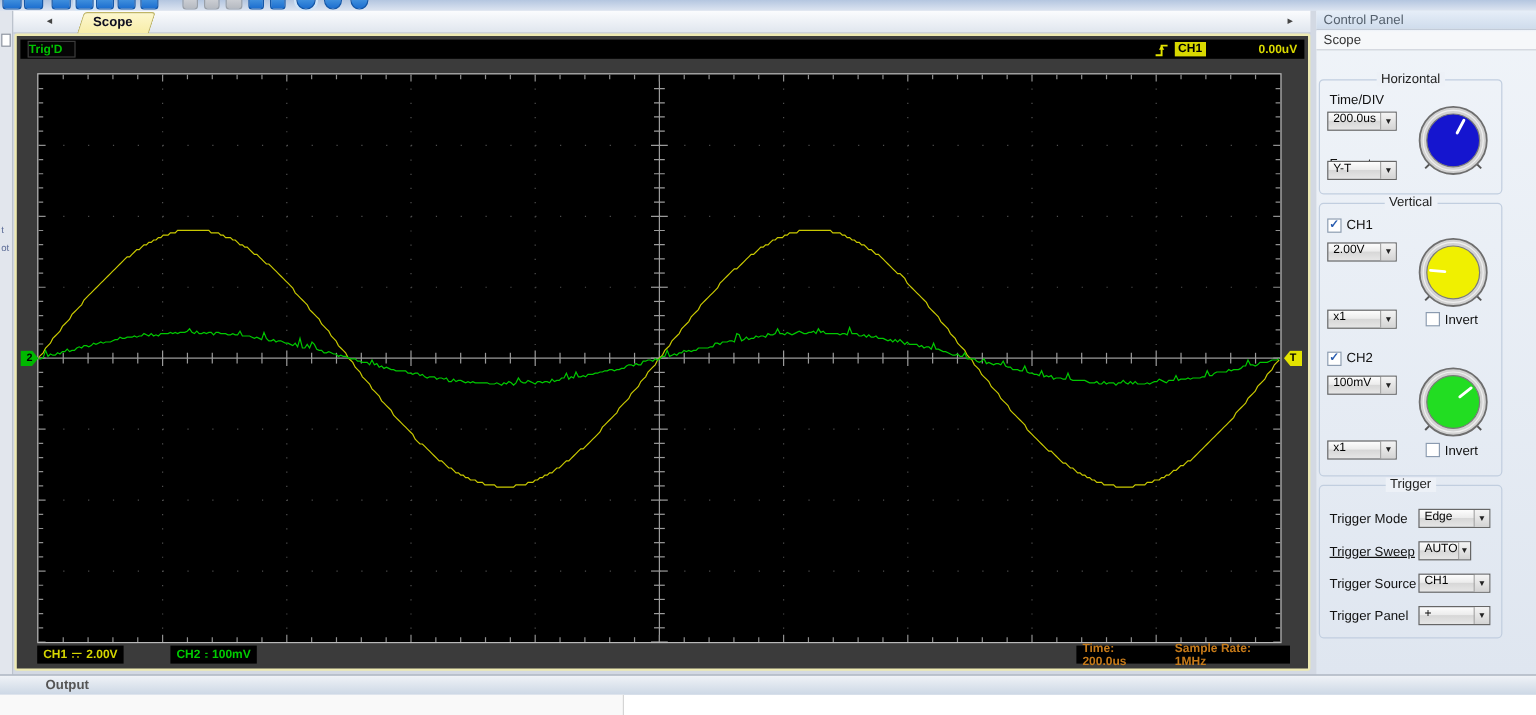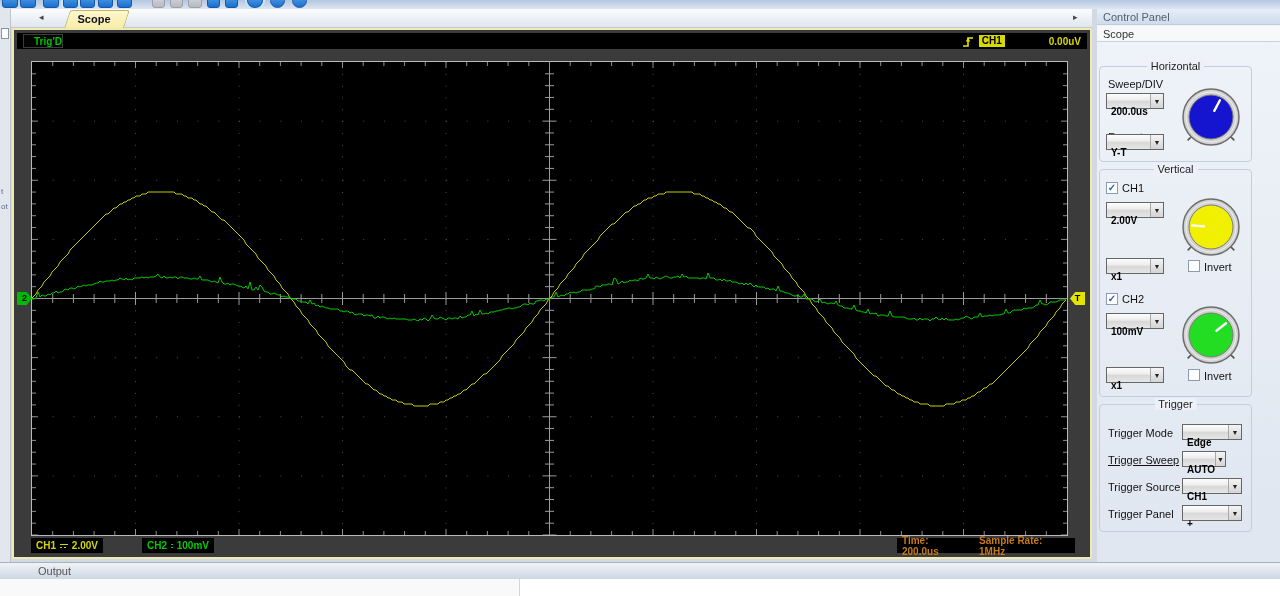--- a/index.html
+++ b/index.html
@@ -32,21 +32,21 @@
   #leftstrip .mini-box { position:absolute; left:1px; top:19px; width:8px; height:11px;
     background:#fff; border:1px solid #8a929e; }
   #leftstrip .frag { position:absolute; left:1px; font-size:8px; color:#5a6a96; }
 
   
   #scope-window { position:absolute; left:12px; top:28px; width:1080px; height:531px;
     background:#3b3b3b; border:2px solid #eeeab2; border-radius:2px; }
   #scope-topbar { position:absolute; left:3px; right:3px; top:3px; height:16px; background:#000; }
   #trig-box { position:absolute; left:6px; top:1px; width:40px; height:14px; background:#050505;
     border:1px solid #3c3c3c; color:#00c300; font-size:10px; font-weight:bold;
-    text-align:right; line-height:13px; }
+    text-align:left; line-height:13px; }
   #readout { position:absolute; right:6px; top:1px; height:14px; display:flex; align-items:center; gap:5px; }
   #readout .badge { background:#d9d900; color:#000; font-size:10px; font-weight:bold;
     padding:0 3px; line-height:12px; }
   #readout .val { color:#d9d900; font-size:10px; font-weight:bold;margin-left:39px; }
 
   #plot { position:absolute; left:18px; top:32px; width:1035px; height:473px;
     background:#000; outline:1px solid #b9b9b9; }
 
   .marker { position:absolute; width:15px; height:13px; font-size:9px; font-weight:bold;
     color:#000; text-align:center; line-height:13px; }
@@ -75,34 +75,34 @@
   #cp-page { position:absolute; left:0; top:17px; right:0; height:16px; background:#f6f8fa;
     border-bottom:1px solid #ccd2da; font-size:11px; color:#333; line-height:16px; padding-left:6px; }
 
   .group { position:absolute; left:2px; width:153px; border:1px solid #c1cedf; border-radius:4px; }
   .group .legend { position:absolute; top:-7px; left:50%; transform:translateX(-50%);
     background:#edf1f7; padding:0 4px; font-size:11px; color:#222; white-space:nowrap; }
   .cp-label { position:absolute; font-size:11px; color:#111; white-space:nowrap; }
 
   .combo { position:absolute; height:16px; border:1px solid #666; display:flex; align-items:stretch;
     background:linear-gradient(#fdfdfd,#ececec 45%,#d7d7d7 50%,#e6e6e6); }
-  .combo .txt { flex:1; font-size:10px; font-weight:bold; color:#000; padding:12px 0 0 4px; }
+  .combo .txt { flex:1; font-size:10px; font-weight:normal; color:#000; padding:0 0 0 4px; }
   .combo .arr { width:13px; border-left:1px solid #a8a8a8; font-size:7px; color:#222;
     display:flex; align-items:center; justify-content:center;
     background:linear-gradient(#f4f4f4,#d4d4d4); }
 
   .cb { position:absolute; width:12px; height:12px; border:1px solid #8b9bb0; background:#fff;
     font-size:10px; line-height:10px; text-align:center; color:#2a5db0; font-weight:bold; }
 
   .knob { position:absolute; width:64px; height:64px; }
 
   
   #output-header { position:absolute; left:0; top:562px; width:1280px; height:17px;
     background:linear-gradient(#f0f3f7,#ccd7e5); border-top:1px solid #a8b0bc;
-    font-size:11px; color:#555; line-height:17px; padding-left:38px; }
+    font-size:11px; color:#555; line-height:17px; padding-left:38px;font-weight:bold; }
   #output-body { position:absolute; left:0; top:579px; width:1280px; height:17px; background:#fff; }
   #output-body .pane { position:absolute; left:0; top:0; width:520px; height:17px;
     background:#f9f9f9; border-right:1px solid #d5d5d5; }
 </style>
 </head>
 <body>
 
 <div id="toolbar">
     <div class="tbtn square blue" style="left: 2px; width: 16px;"></div>
     <div class="tbtn square blue" style="left: 20px; width: 16px;"></div>
@@ -464,21 +464,21 @@
     </div>
   </div>
 </div>
 
 <div id="control-panel">
   <div id="cp-header">Control Panel</div>
   <div id="cp-page">Scope</div>
 
   <div class="group" style="top:57px; height:96px;">
     <span class="legend">Horizontal</span>
-    <span class="cp-label" style="left:8px; top:11px;">Sweep/DIV</span>
+    <span class="cp-label" style="left:8px; top:11px;">Time/DIV</span>
     <div class="combo" style="left:6px; top:26px; width:58px;">
       <span class="txt">200.0us</span>
       <span class="arr">▼</span>
     </div>
     <span class="cp-label" style="left:8px; top:64px;">Format</span>
     <div class="combo" style="left:6px; top:67px; width:58px;">
       <span class="txt">Y-T</span>
       <span class="arr">▼</span>
     </div>
     <svg class="knob" style="left:79px; top:18px;" viewBox="0 0 64 64">

